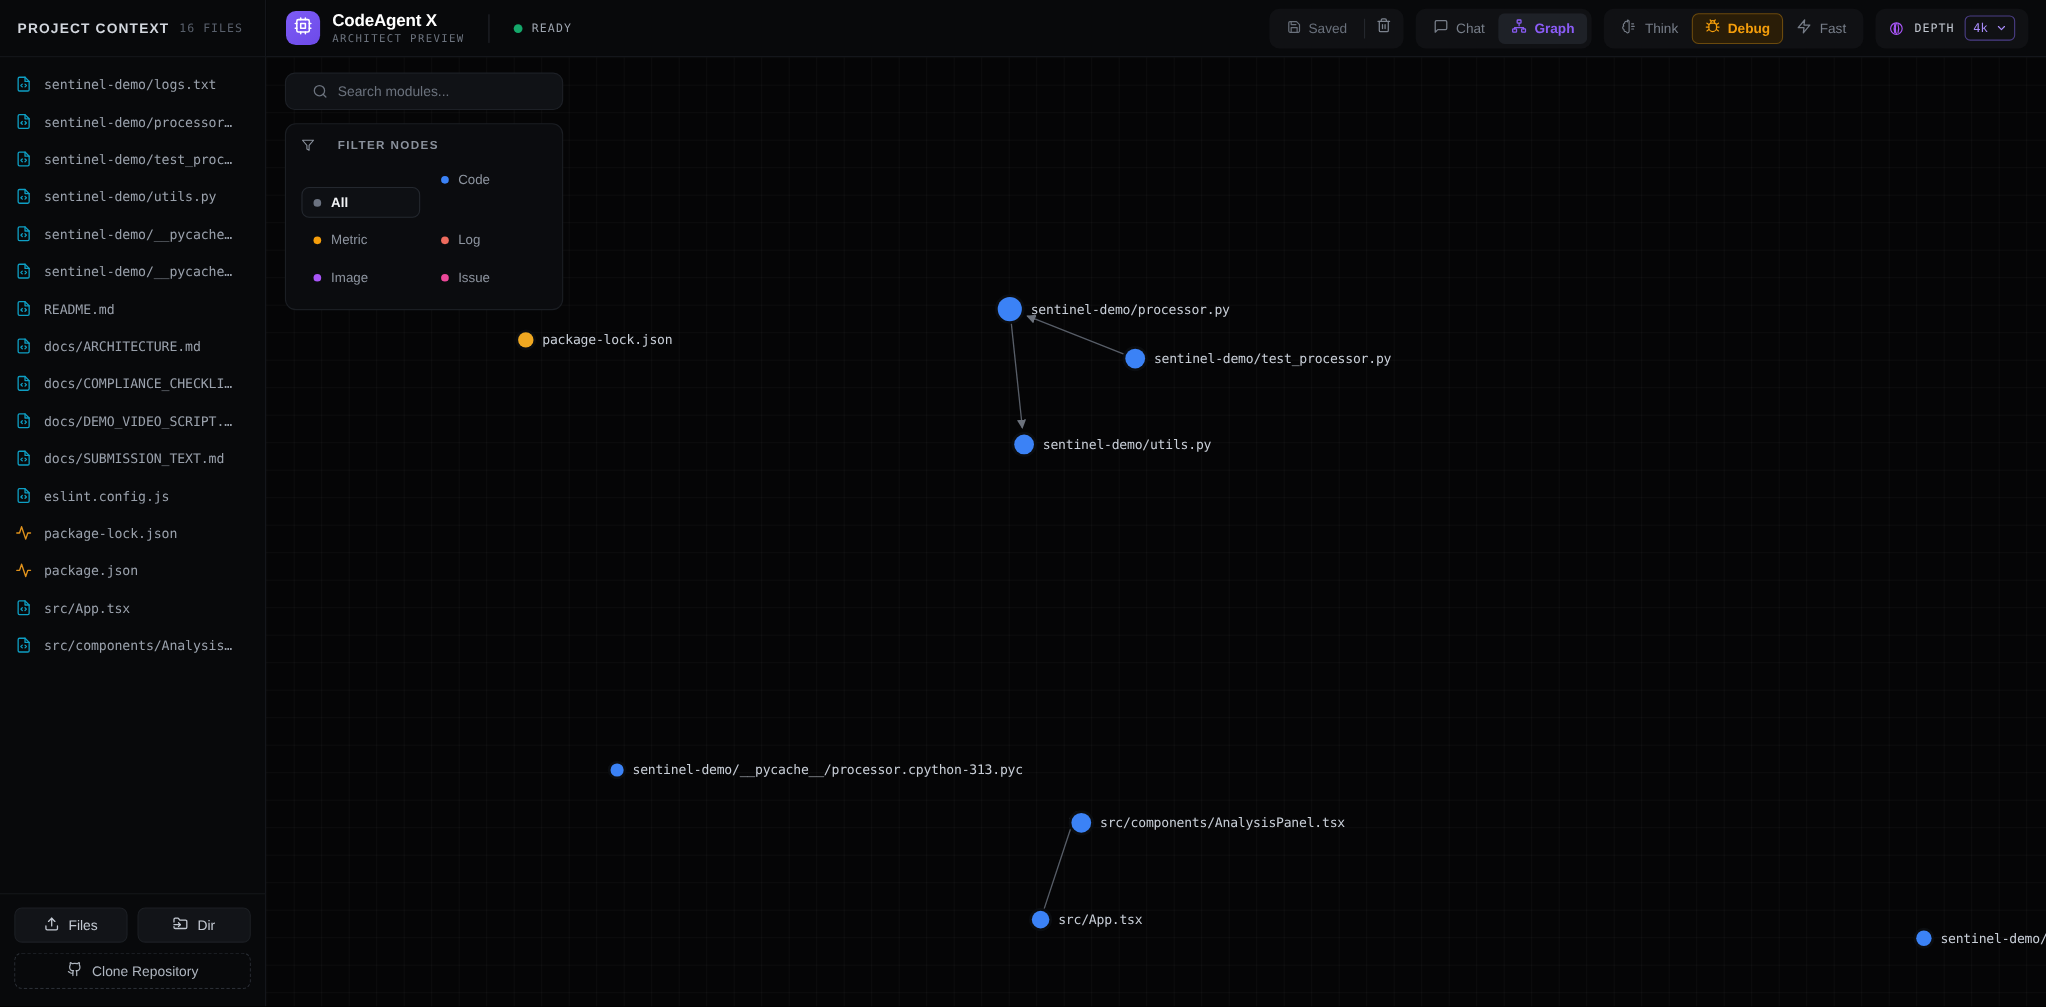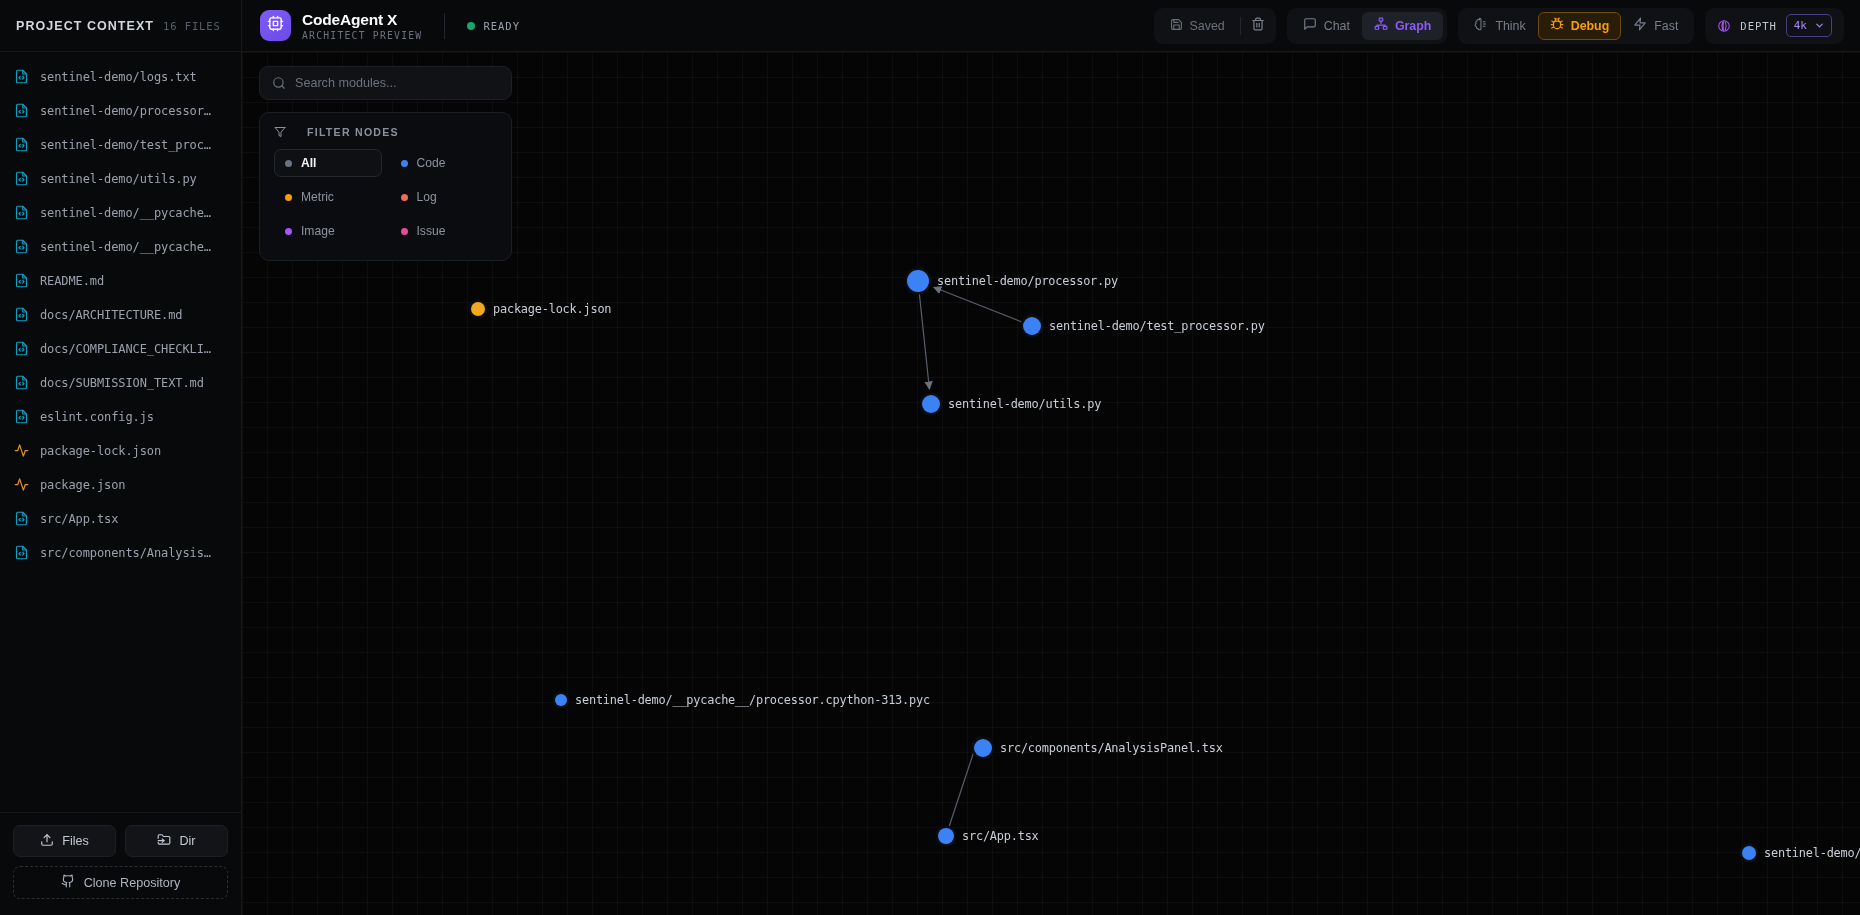--- a/index.html
+++ b/index.html
@@ -125,21 +125,21 @@
     flex: 1 1 auto; position: relative; background: #050506; overflow: hidden;
     background-image:
       linear-gradient(to right, rgba(255,255,255,.030) 1px, transparent 1px),
       linear-gradient(to bottom, rgba(255,255,255,.030) 1px, transparent 1px);
     background-size: 25px 25px;
   }
   .search-wrap { position: absolute; left: 17px; top: 14px; z-index: 30; width: 253px; }
   .search-box {
     width: 253px; height: 34px; background: #101216;
     border: 1px solid #1d2026; border-radius: 9px;
-    display: flex; align-items: center; gap: 9px; padding: 0 12px;
+    display: flex; align-items: center; gap: 9px; padding: 0 24px;
   }
   .search-box input {
     flex: 1 1 auto; background: transparent; border: none; outline: none;
     color: #cfd4dc; font-size: 12.6px; font-family: "Liberation Sans", sans-serif;
   }
   .search-box input::placeholder { color: #6b727d; }
   .filter-panel {
     position: absolute; left: 17px; top: 60px; width: 253px; z-index: 30;
     background: #0b0c0f; border: 1px solid #1b1e23; border-radius: 10px;
     padding: 13px 14px 15px 14px;
@@ -152,21 +152,21 @@
   }
   .filter-grid {
     display: grid; grid-template-columns: 1fr 1fr; gap: 6px 8px;
   }
   .fchip {
     display: flex; align-items: center; gap: 9px; height: 28px;
     padding: 0 10px; border-radius: 7px; cursor: pointer;
     border: 1px solid transparent; font-size: 12.1px; color: #8d949f;
   }
   .fchip.sel {
-    background: #0e1014; border-color: #24282f; color: #f1f3f6; font-weight: 700;
+    background: #0e1014; border-color: #24282f; color: #f1f3f6; font-weight: 700; margin-top: 21px;
   }
   .fdot { width: 7px; height: 7px; border-radius: 50%; flex: 0 0 7px; }
 
   
   .gnode { position: absolute; display: flex; align-items: center; gap: 8px; z-index: 12; }
   .gnode .nd {
     border-radius: 50%; flex: 0 0 auto; cursor: pointer;
     box-shadow: 0 0 0 2.5px #0b0d10;
   }
   .gnode .nlabel {
@@ -250,20 +250,28 @@
             </svg></span>
           <span class="file-name">docs/ARCHITECTURE.md</span>
         </div>
         <div class="file-row">
           <span class="file-ico"><svg width="15" height="15" viewBox="0 0 24 24" fill="none" stroke="#0e9fc4" stroke-width="1.9" stroke-linecap="round" stroke-linejoin="round">
               <path d="M14 2H6a2 2 0 0 0-2 2v16a2 2 0 0 0 2 2h12a2 2 0 0 0 2-2V8z"></path>
               <polyline points="14 2 14 8 20 8"></polyline>
               <path d="m10 12-2 2 2 2M14 12l2 2-2 2"></path>
             </svg></span>
           <span class="file-name">docs/COMPLIANCE_CHECKLI…</span>
+        </div>
+        <div class="file-row">
+          <span class="file-ico"><svg width="15" height="15" viewBox="0 0 24 24" fill="none" stroke="#0e9fc4" stroke-width="1.9" stroke-linecap="round" stroke-linejoin="round">
+              <path d="M14 2H6a2 2 0 0 0-2 2v16a2 2 0 0 0 2 2h12a2 2 0 0 0 2-2V8z"></path>
+              <polyline points="14 2 14 8 20 8"></polyline>
+              <path d="m10 12-2 2 2 2M14 12l2 2-2 2"></path>
+            </svg></span>
+          <span class="file-name">docs/DEMO_VIDEO_SCRIPT.…</span>
         </div>
         <div class="file-row">
           <span class="file-ico"><svg width="15" height="15" viewBox="0 0 24 24" fill="none" stroke="#0e9fc4" stroke-width="1.9" stroke-linecap="round" stroke-linejoin="round">
               <path d="M14 2H6a2 2 0 0 0-2 2v16a2 2 0 0 0 2 2h12a2 2 0 0 0 2-2V8z"></path>
               <polyline points="14 2 14 8 20 8"></polyline>
               <path d="m10 12-2 2 2 2M14 12l2 2-2 2"></path>
             </svg></span>
           <span class="file-name">docs/SUBMISSION_TEXT.md</span>
         </div>
         <div class="file-row">

